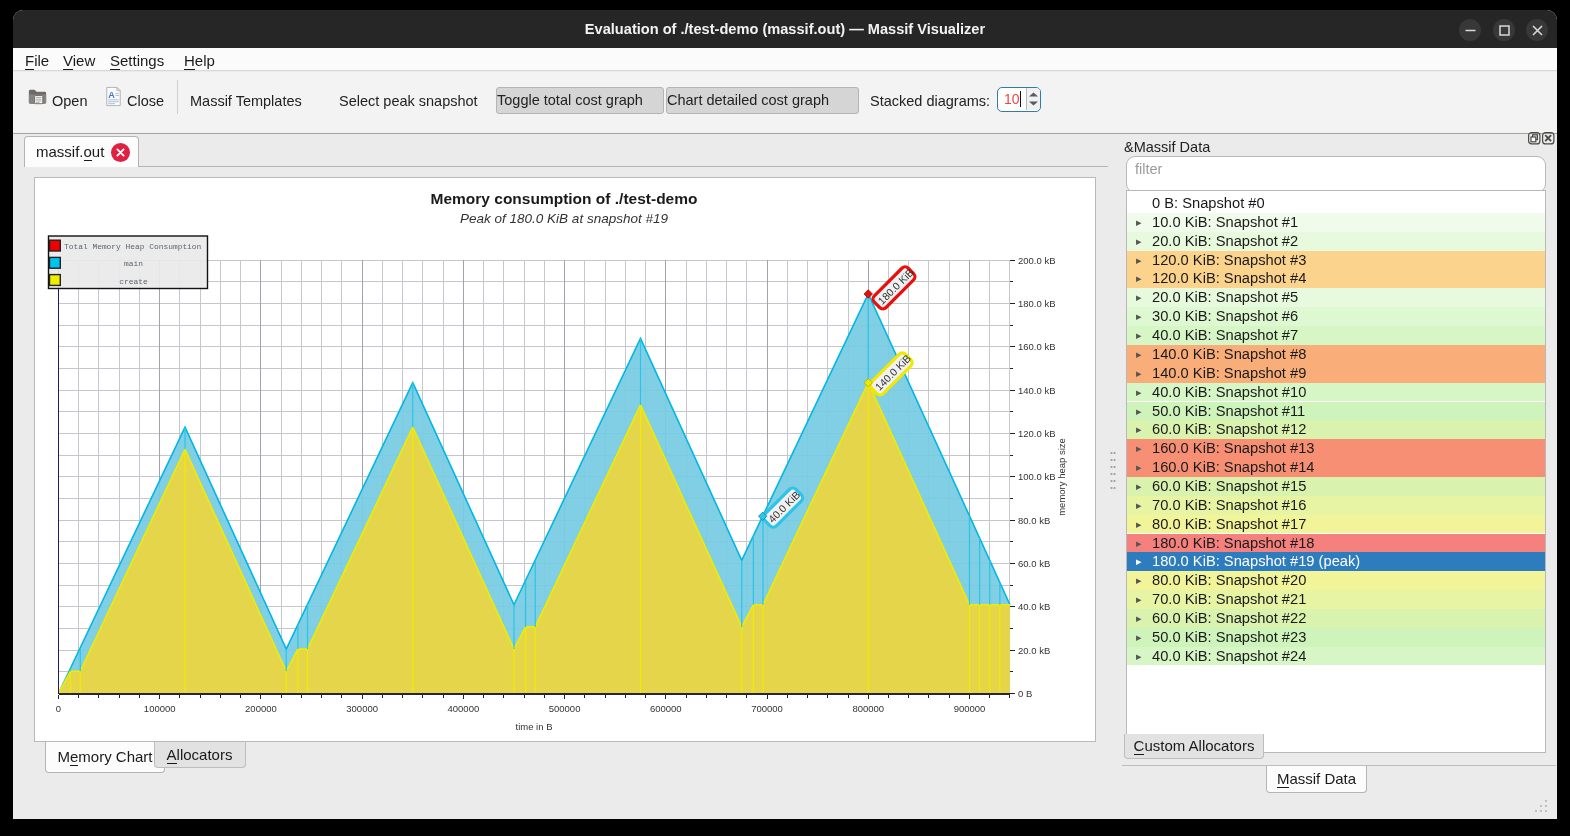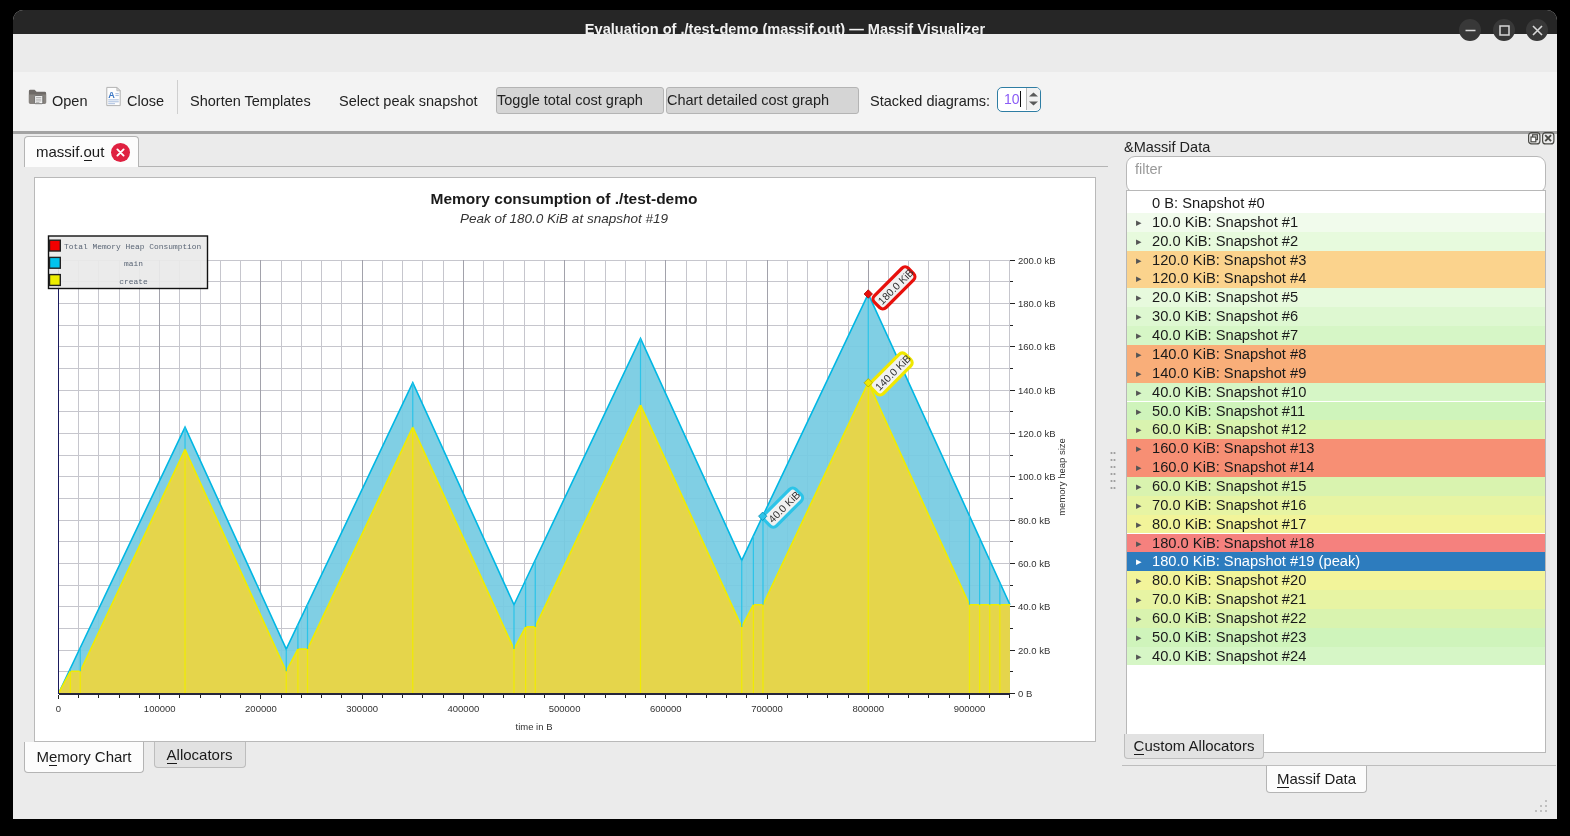--- a/index.html
+++ b/index.html
@@ -1,21 +1,21 @@
 <!DOCTYPE html>
 <html><head><meta charset="utf-8"><style>
 *{margin:0;padding:0;box-sizing:border-box}
 body{width:1570px;height:836px;background:#000;font-family:"Liberation Sans",sans-serif;overflow:hidden;position:relative}
 .win{position:absolute;left:13px;top:10px;width:1544px;height:809px;background:#ebebeb;border-radius:10px 10px 0 0;overflow:hidden}
-.tbar{position:absolute;left:0;top:0;width:100%;height:24px;background:#262626}
+.tbar{position:absolute;left:0;top:0;width:100%;height:48px;background:#262626}
 .tbar .ttl{position:absolute;left:0;right:0;top:0;height:38px;line-height:38px;text-align:center;color:#f2f2f2;font-weight:bold;font-size:14.6px}
 .wbtn{position:absolute;top:9px;width:22px;height:22px;border-radius:50%;background:#383838}
 .menu{position:absolute;left:0;top:38px;width:100%;height:23px;background:#fbfbfb;border-bottom:1px solid #d8d8d8;font-size:15px;color:#1a1a1a}
 .menu span{position:absolute;top:3.5px}
-.tool{position:absolute;left:0;top:62px;width:100%;height:62px;background:#f3f3f3;border-bottom:3px solid #a3a3a3;font-size:14.5px;color:#222}
+.tool{position:absolute;left:0;top:62px;width:100%;height:62px;background:#f3f3f3;border-bottom:1px solid #a3a3a3;font-size:14.5px;color:#222}
 .tbtn{position:absolute;top:15px;height:27px;line-height:25px;text-align:left;background:#d5d5d5;border:1px solid #b4b4b4;border-radius:3px}
 .tlbl{position:absolute;top:21px}
 .panel{position:absolute;left:21px;top:167px;width:1062px;height:565px;background:#fff;border:1px solid #b9b9b9}
 .tab-doc{position:absolute;left:11px;top:126px;width:115px;height:31px;background:#fcfcfc;border:1px solid #b4b4b4;border-bottom:none;border-radius:4px 4px 0 0;font-size:15px;color:#1a1a1a}
 .ltab,.rtab{position:absolute;font-size:15px;color:#1a1a1a;text-align:center}
 .lr{position:absolute;left:1114px;width:418px;height:18.9px;line-height:18.9px;font-size:14.7px;color:#1a1a1a;padding-left:25px;white-space:nowrap;overflow:hidden}
 .ar{position:absolute;left:9px;top:0;color:#555;font-size:11px}
 u{text-decoration:none;border-bottom:1px solid #1a1a1a}
 </style></head><body>
 <div class="win">
@@ -23,43 +23,49 @@
     <div class="ttl">Evaluation of ./test-demo (massif.out) — Massif Visualizer</div>
     <div class="wbtn" style="left:1446px"></div>
     <div class="wbtn" style="left:1479.5px"></div>
     <div class="wbtn" style="left:1513px"></div>
     <svg style="position:absolute;left:1446px;top:8.5px" width="91" height="23" viewBox="0 0 91 23">
       <path d="M6.5 11.5h10" stroke="#d8d8d8" stroke-width="1.6"></path>
       <rect x="41" y="7" width="9" height="9" fill="none" stroke="#d8d8d8" stroke-width="1.5"></rect>
       <path d="M74 7l9 9M83 7l-9 9" stroke="#d8d8d8" stroke-width="1.6"></path>
     </svg>
   </div>
+  <div class="menu">
+    <span style="left:12px"><u>F</u>ile</span>
+    <span style="left:50px"><u>V</u>iew</span>
+    <span style="left:97px"><u>S</u>ettings</span>
+    <span style="left:171px"><u>H</u>elp</span>
+  </div>
   <div class="tool">
     <svg style="position:absolute;left:13px;top:13px" width="23" height="23" viewBox="0 0 24 24">
       <path d="M3 6.5a1.5 1.5 0 011.5-1.5H9l2 2h8.5A1.5 1.5 0 0121 8.5V18a1.5 1.5 0 01-1.5 1.5h-15A1.5 1.5 0 013 18z" fill="#6e6a67"></path>
       <path d="M3 10h18v8a1.5 1.5 0 01-1.5 1.5h-15A1.5 1.5 0 013 18z" fill="#87837f"></path>
       <rect x="9" y="11" width="8.5" height="8.5" rx="1" fill="#f5f5f5" stroke="#5a5a5a" stroke-width="0.8"></rect>
       <path d="M10.5 13h5.5M10.5 14.8h5.5M10.5 16.6h5.5M10.5 18.4h3.5" stroke="#999" stroke-width="0.8"></path>
     </svg>
     <span class="tlbl" style="left:39px">Open</span>
     <svg style="position:absolute;left:89px;top:13px" width="23" height="23" viewBox="0 0 24 24">
       <path d="M5 2.5h10.5L19 6v15.5H5z" fill="#fdfdfd" stroke="#b0b0b0" stroke-width="1"></path>
       <path d="M15.5 2.5L19 6h-3.5z" fill="#e0e0e0" stroke="#b0b0b0" stroke-width="0.8"></path>
       <text x="6.5" y="13.5" font-size="9.5" font-weight="bold" fill="#3a76c4" font-family="Liberation Sans">A</text>
       <path d="M14 9h3.5M14 11h3.5M6.5 15.5h11M6.5 17.5h11M6.5 19.5h7" stroke="#9ab2d8" stroke-width="0.9"></path>
     </svg>
     <span class="tlbl" style="left:114px">Close</span>
     <div style="position:absolute;left:164px;top:8px;width:1px;height:34px;background:#cfcfcf"></div>
-    <span class="tlbl" style="left:177px">Shorten Templates</span>
+    <span class="tlbl" style="left:177px">Massif Templates</span>
     <span class="tlbl" style="left:326px">Select peak snapshot</span>
     <div class="tbtn" style="left:483px;width:168px">Toggle total cost graph</div>
     <div class="tbtn" style="left:653px;width:193px">Chart detailed cost graph</div>
     <span class="tlbl" style="left:857px">Stacked diagrams:</span>
     <div style="position:absolute;left:984px;top:15px;width:43.5px;height:25px;background:#fff;border:1.5px solid #2e7da3;border-radius:5px">
-      <span style="position:absolute;left:6px;top:2.5px;font-size:14px;color:#8b5cf6">10</span>
+      <span style="position:absolute;left:6px;top:2.5px;font-size:14px;color:#ef4444">10</span>
       <span style="position:absolute;left:21.5px;top:3px;width:1.5px;height:16px;background:#111"></span>
       <span style="position:absolute;left:28.2px;top:0;width:1px;height:22px;background:#b8b8b8"></span>
       <div style="position:absolute;left:29.2px;top:0;width:12.8px;height:22px;background:#f1f1f1;border-radius:0 4px 4px 0">
         <svg width="13" height="22" viewBox="0 0 13 22">
             <path d="M6.5 4.5l4.5 4h-9z" fill="#5a5a5a"></path>
             <path d="M6.5 17.5l4.5-4h-9z" fill="#5a5a5a"></path>
           </svg>
       </div>
     </div>
   </div>
@@ -126,21 +132,21 @@
         <rect x="-1.5" y="1.7" width="48" height="16.5" rx="4.5" fill="#f1f1f1" stroke="#f0e800" stroke-width="3.2"></rect>
         <text x="2" y="14.0" font-size="10.5" fill="#333">140.0 KiB</text>
       </g>
       <path d="M834.26 201.57000000000002L838.46 205.77L834.26 209.97L830.06 205.77Z" fill="#f0e800" stroke="#b0a800" stroke-width="0.8"></path>
       <g transform="translate(728.69,339.22) rotate(-45)">
         <rect x="-1.5" y="0" width="44" height="16.5" rx="4.5" fill="#f1f1f1" stroke="#2cc4e8" stroke-width="3.2"></rect>
         <text x="2" y="12.3" font-size="10.5" fill="#333">40.0 KiB</text>
       </g>
       <path d="M728.69 335.02000000000004L732.8900000000001 339.22L728.69 343.42L724.49 339.22Z" fill="#2cc4e8" stroke="#0a8cb0" stroke-width="0.8"></path>
     </svg>
-  <div class="ltab" style="left:11px;top:732px;width:120px;height:31px;line-height:29px;background:#fcfcfc;border:1px solid #b4b4b4;border-top:none;border-radius:0 0 4px 4px">M<u>e</u>mory Chart</div>
+  <div class="ltab" style="left:32px;top:732px;width:120px;height:31px;line-height:29px;background:#fcfcfc;border:1px solid #b4b4b4;border-top:none;border-radius:0 0 4px 4px">M<u>e</u>mory Chart</div>
   <div class="ltab" style="left:140.5px;top:732px;width:92px;height:26px;line-height:25px;background:#e2e2e2;border:1px solid #bdbdbd;border-top:none;border-radius:0 0 4px 4px"><u>A</u>llocators</div>
   <svg style="position:absolute;left:1096px;top:440px" width="8" height="40" viewBox="0 0 8 40">
       <g fill="#9a9a9a">
         <circle cx="2.5" cy="3" r="1.1"></circle>
         <circle cx="5.5" cy="3" r="1.1"></circle>
         <circle cx="2.5" cy="10" r="1.1"></circle>
         <circle cx="5.5" cy="10" r="1.1"></circle>
         <circle cx="2.5" cy="17" r="1.1"></circle>
         <circle cx="5.5" cy="17" r="1.1"></circle>
         <circle cx="2.5" cy="24" r="1.1"></circle>

